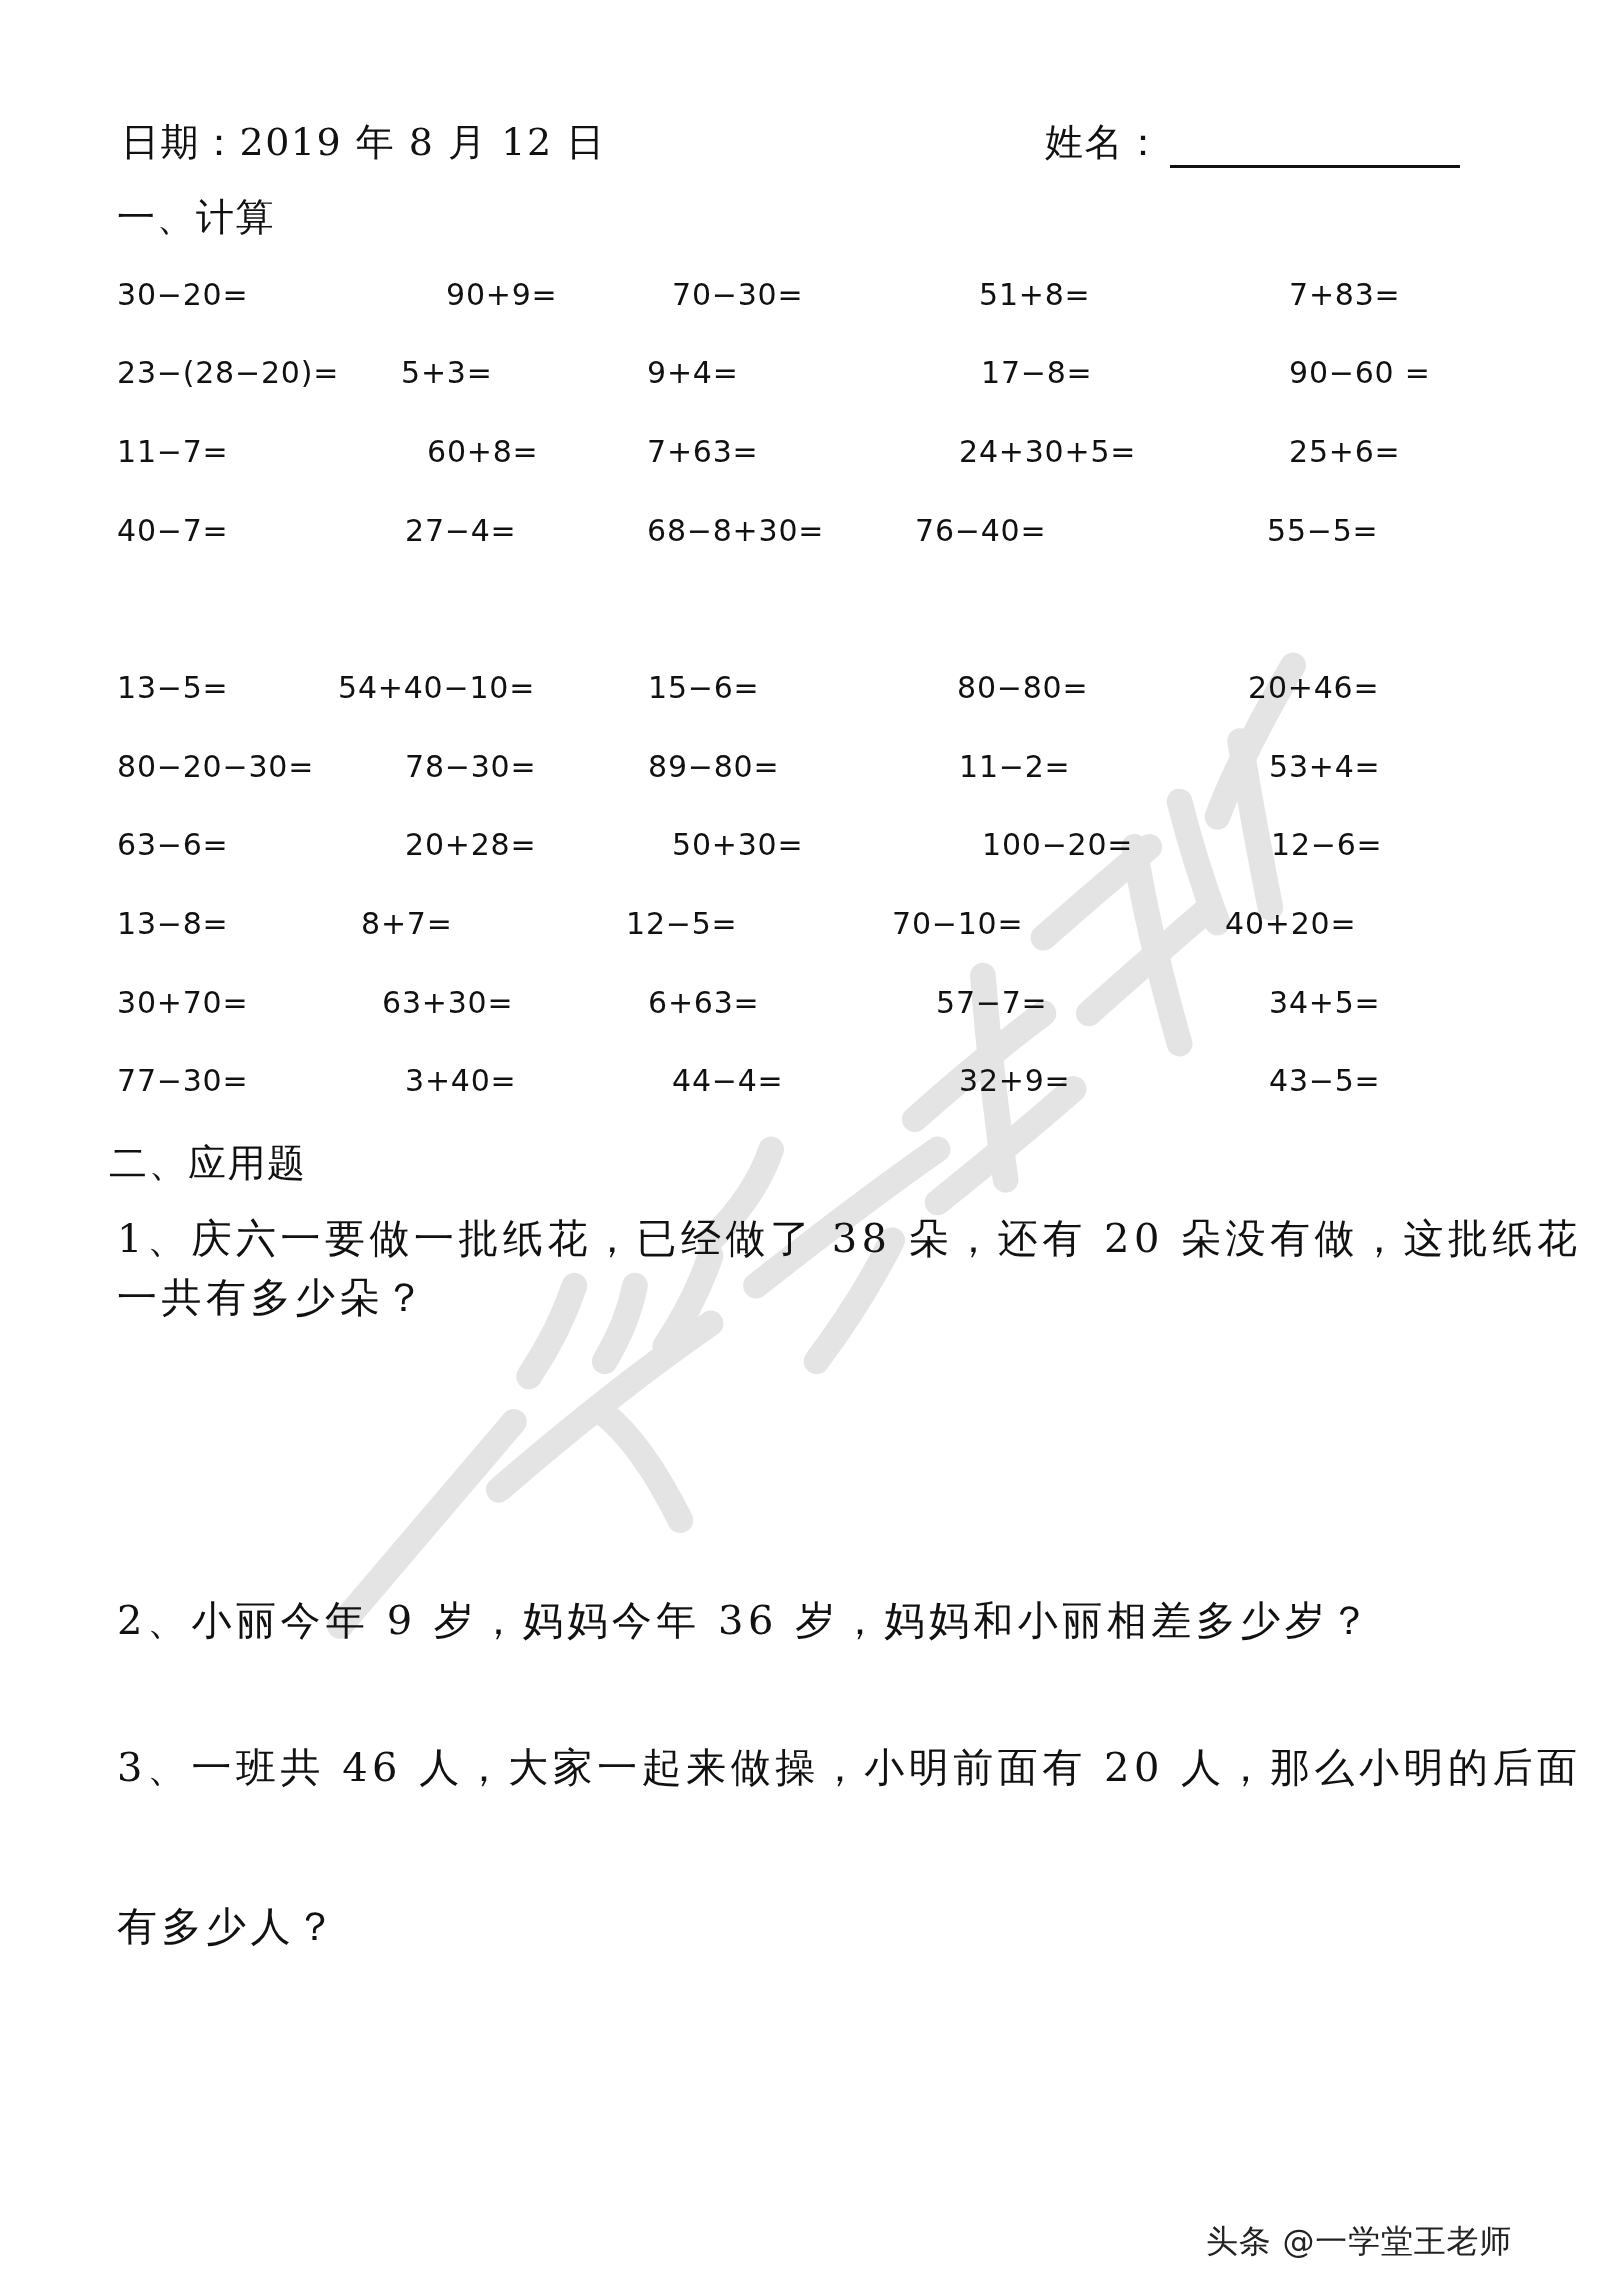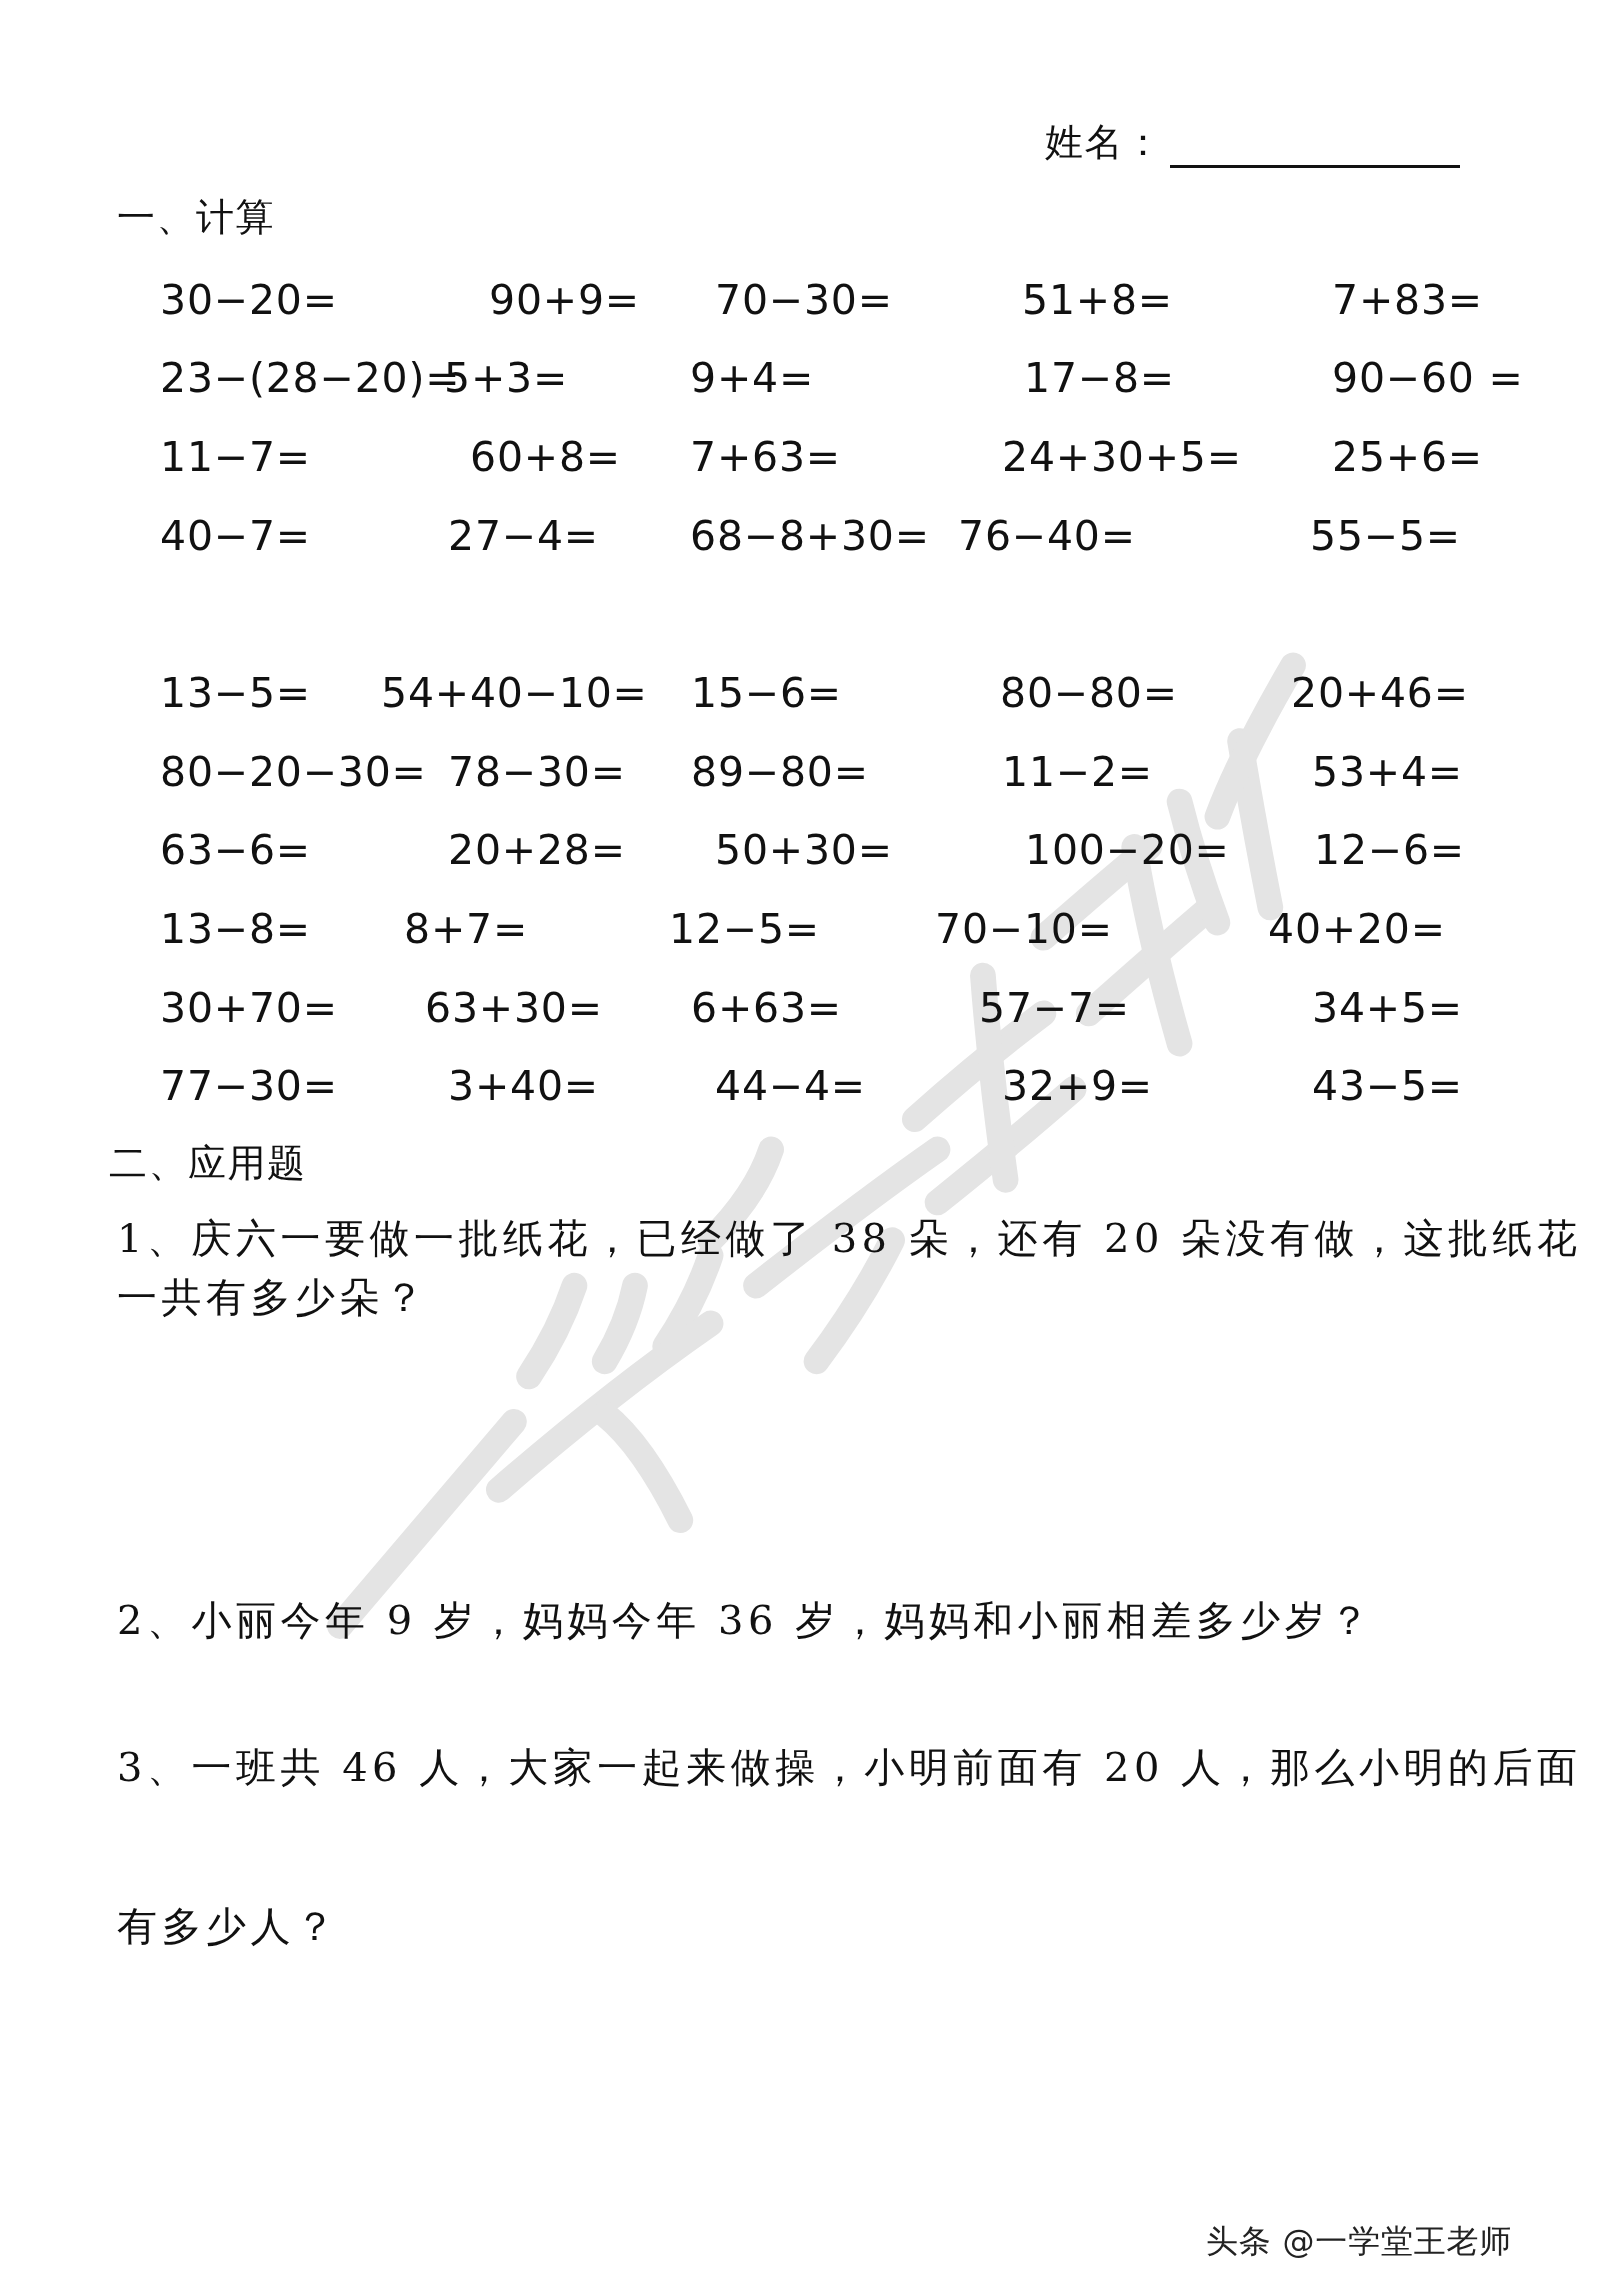--- a/index.html
+++ b/index.html
@@ -1,21 +1,21 @@
 <!DOCTYPE html>
 <html style="font-size:12px"><head>
 <meta charset="utf-8">
 <style>
   html, body { margin:0; padding:0; background:#ffffff; }
   body { width:1616px; height:2284px; position:relative; overflow:hidden;
          font-family: "DejaVu Sans", "Liberation Sans", sans-serif; color:#111; }
   .page { position:absolute; left:0; top:0; width:1616px; height:2284px; background:#fff; }
   .t { position:absolute; white-space:nowrap; line-height:1; }
   .hdr { font-family: "DejaVu Serif", "Liberation Serif", serif; font-size:38px; letter-spacing:1.5px; }
-  .eq { font-size:41px; letter-spacing:0.8px;margin-left:43px; }
+  .eq { font-size:30px; letter-spacing:0.8px; }
   .prob { font-family: "DejaVu Serif", "Liberation Serif", serif; font-size:40px; letter-spacing:4.5px; }
   .name-line { position:absolute; left:1170px; top:165px; width:290px; height:3px; background:#111; }
   .watermark { position:absolute; left:287px; top:620px; width:1059px; height:1059px; pointer-events:none; }
   .footer { position:absolute; left:1206px; top:2220px; font-size:32px; color:#222;
             font-family:"DejaVu Sans","Liberation Sans",sans-serif; letter-spacing:0.8px; }
 </style>
 </head>
 <body>
 
 <div class="page">
@@ -42,20 +42,21 @@
       <path d="M1000 420 Q 1080 350 1140 300"></path>
       <path d="M1060 520 Q 1150 440 1220 380"></path>
       <path d="M1120 300 Q 1140 420 1180 560"></path>
 
       <path d="M1180 240 Q 1200 320 1230 400"></path>
       <path d="M1260 160 Q 1280 280 1300 380"></path>
       <path d="M1330 60 Q 1260 180 1230 260"></path>
     </g>
   </svg>
 
+  <div class="t hdr" style="left:121px; top:123px;">日期：2019 年 8 月 12 日</div>
   <div class="t hdr" style="left:1045px; top:123px;">姓名：</div>
   <div class="name-line"></div>
 
   <div class="t hdr" style="left:117px; top:198px;">一、计算</div>
   <div id="eq-container">
       <div class="t eq" style="left: 117px; top: 280px;">30−20=</div>
       <div class="t eq" style="left: 446px; top: 280px;">90+9=</div>
       <div class="t eq" style="left: 672px; top: 280px;">70−30=</div>
       <div class="t eq" style="left: 979px; top: 280px;">51+8=</div>
       <div class="t eq" style="left: 1289px; top: 280px;">7+83=</div>

